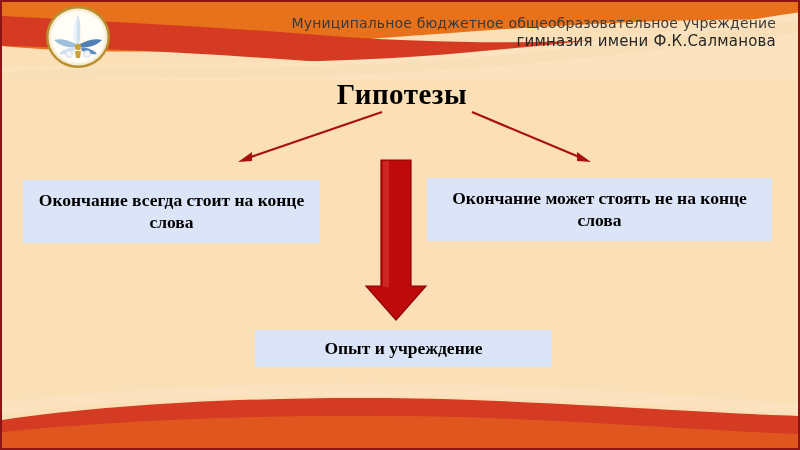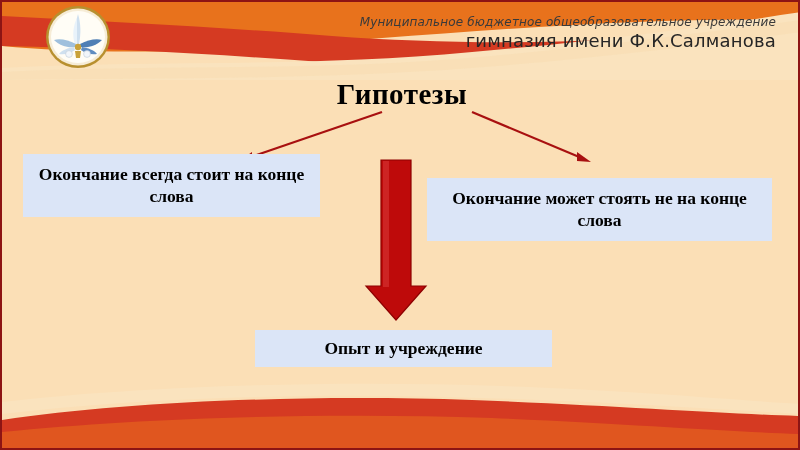--- a/index.html
+++ b/index.html
@@ -44,28 +44,27 @@
   #header-text {
     position: absolute;
     right: 22px;
     top: 14px;
     text-align: right;
     line-height: 1;
     color: #2b2b2b;
     font-family: "DejaVu Sans", sans-serif;
   }
   #header-line-1 {
-    font-size: 12px;
+    font-size: 14px;
     letter-spacing: 0.15px;
     color: #3a3a3a;
     white-space: nowrap;
-    font-style: italic;
   }
   #header-line-2 {
-    font-size: 18px;
+    font-size: 15px;
     letter-spacing: 0.2px;
     margin-top: 4px;
     color: #262626;
     white-space: nowrap;
   }
 
   
   #slide-title {
     position: absolute;
     left: 0;
@@ -87,21 +86,21 @@
     align-items: center;
     justify-content: center;
     text-align: center;
     color: #000000;
     font-weight: bold;
     font-family: "Liberation Serif", serif;
     box-sizing: border-box;
   }
   #box-left {
     left: 21px;
-    top: 152px;
+    top: 178px;
     width: 297px;
     height: 63px;
     font-size: 17.5px;
     line-height: 1.25;
     padding: 0 10px;
   }
   #box-right {
     left: 425px;
     top: 176px;
     width: 345px;

